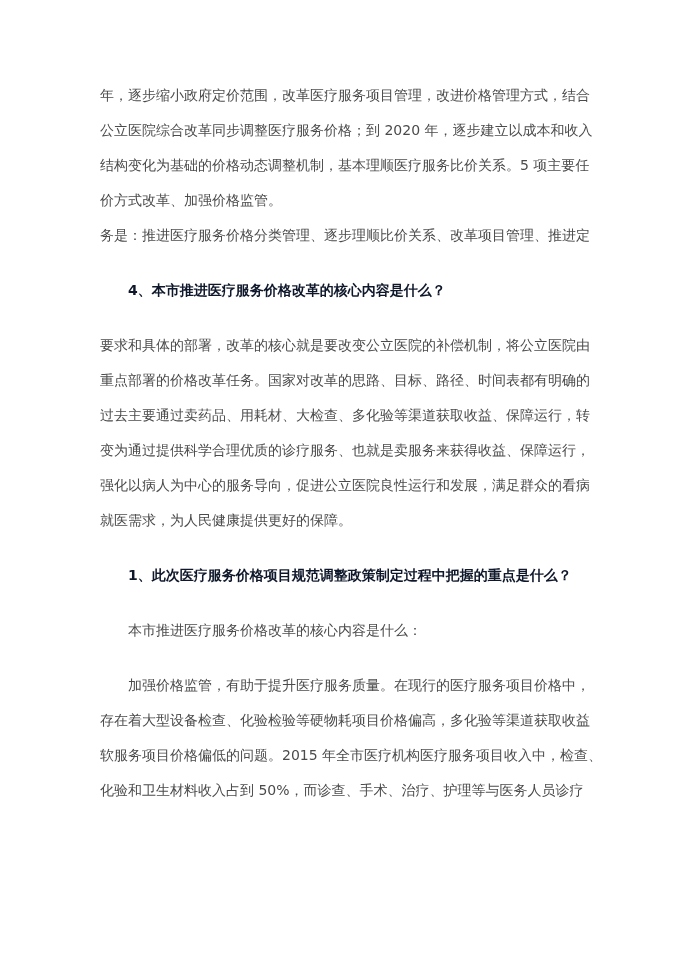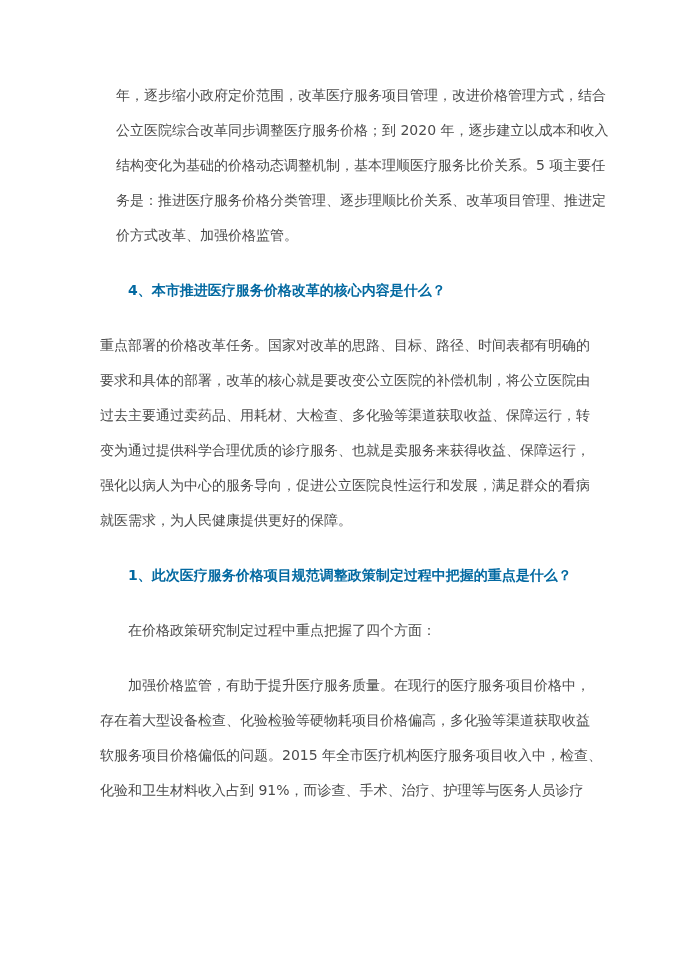--- a/index.html
+++ b/index.html
@@ -19,71 +19,70 @@
     height: 961px;
     padding: 78px 94px 0 100px;
     background: #ffffff;
     overflow: hidden;
   }
   .para {
     margin: 20px 0 0 0;
   }
   .para.first {
     margin-top: 0;
-    margin-left: 16px;
   }
   .line {
     font-size: 14px;
     line-height: 35px;
     color: #4b4b4b;
     white-space: nowrap;
     letter-spacing: 0;
   }
   .indent {
     text-indent: 2em;
   }
   .heading .line {
     font-weight: bold;
-    color: #0369a1;
+    color: #0f172a;
   }
 </style>
 </head>
 <body>
 
 <div class="page">
 
   <div class="para first">
     <div class="line">年，逐步缩小政府定价范围，改革医疗服务项目管理，改进价格管理方式，结合</div>
     <div class="line">公立医院综合改革同步调整医疗服务价格；到 2020 年，逐步建立以成本和收入</div>
     <div class="line">结构变化为基础的价格动态调整机制，基本理顺医疗服务比价关系。5 项主要任</div>
+    <div class="line">价方式改革、加强价格监管。</div>
     <div class="line">务是：推进医疗服务价格分类管理、逐步理顺比价关系、改革项目管理、推进定</div>
-    <div class="line">价方式改革、加强价格监管。</div>
   </div>
 
   <div class="para heading">
     <div class="line indent">4、本市推进医疗服务价格改革的核心内容是什么？</div>
   </div>
 
   <div class="para">
+    <div class="line">要求和具体的部署，改革的核心就是要改变公立医院的补偿机制，将公立医院由</div>
     <div class="line">重点部署的价格改革任务。国家对改革的思路、目标、路径、时间表都有明确的</div>
-    <div class="line">要求和具体的部署，改革的核心就是要改变公立医院的补偿机制，将公立医院由</div>
     <div class="line">过去主要通过卖药品、用耗材、大检查、多化验等渠道获取收益、保障运行，转</div>
     <div class="line">变为通过提供科学合理优质的诊疗服务、也就是卖服务来获得收益、保障运行，</div>
     <div class="line">强化以病人为中心的服务导向，促进公立医院良性运行和发展，满足群众的看病</div>
     <div class="line">就医需求，为人民健康提供更好的保障。</div>
   </div>
 
   <div class="para heading">
     <div class="line indent">1、此次医疗服务价格项目规范调整政策制定过程中把握的重点是什么？</div>
   </div>
 
   <div class="para">
-    <div class="line indent">在价格政策研究制定过程中重点把握了四个方面：</div>
+    <div class="line indent">本市推进医疗服务价格改革的核心内容是什么：</div>
   </div>
 
   <div class="para">
     <div class="line indent">加强价格监管，有助于提升医疗服务质量。在现行的医疗服务项目价格中，</div>
     <div class="line">存在着大型设备检查、化验检验等硬物耗项目价格偏高，多化验等渠道获取收益</div>
     <div class="line">软服务项目价格偏低的问题。2015 年全市医疗机构医疗服务项目收入中，检查、</div>
-    <div class="line">化验和卫生材料收入占到 91%，而诊查、手术、治疗、护理等与医务人员诊疗</div>
+    <div class="line">化验和卫生材料收入占到 50%，而诊查、手术、治疗、护理等与医务人员诊疗</div>
   </div>
 
 </div>
 
 </body></html>

